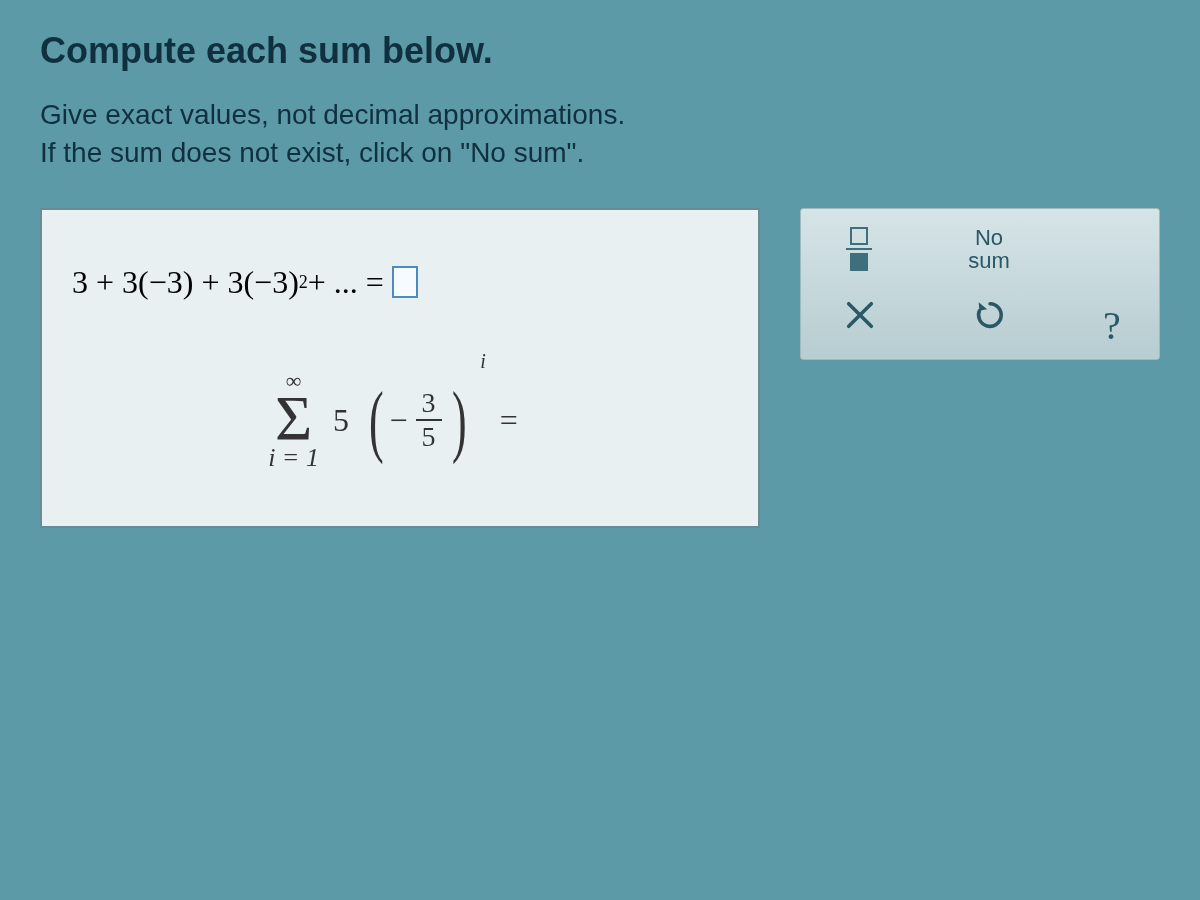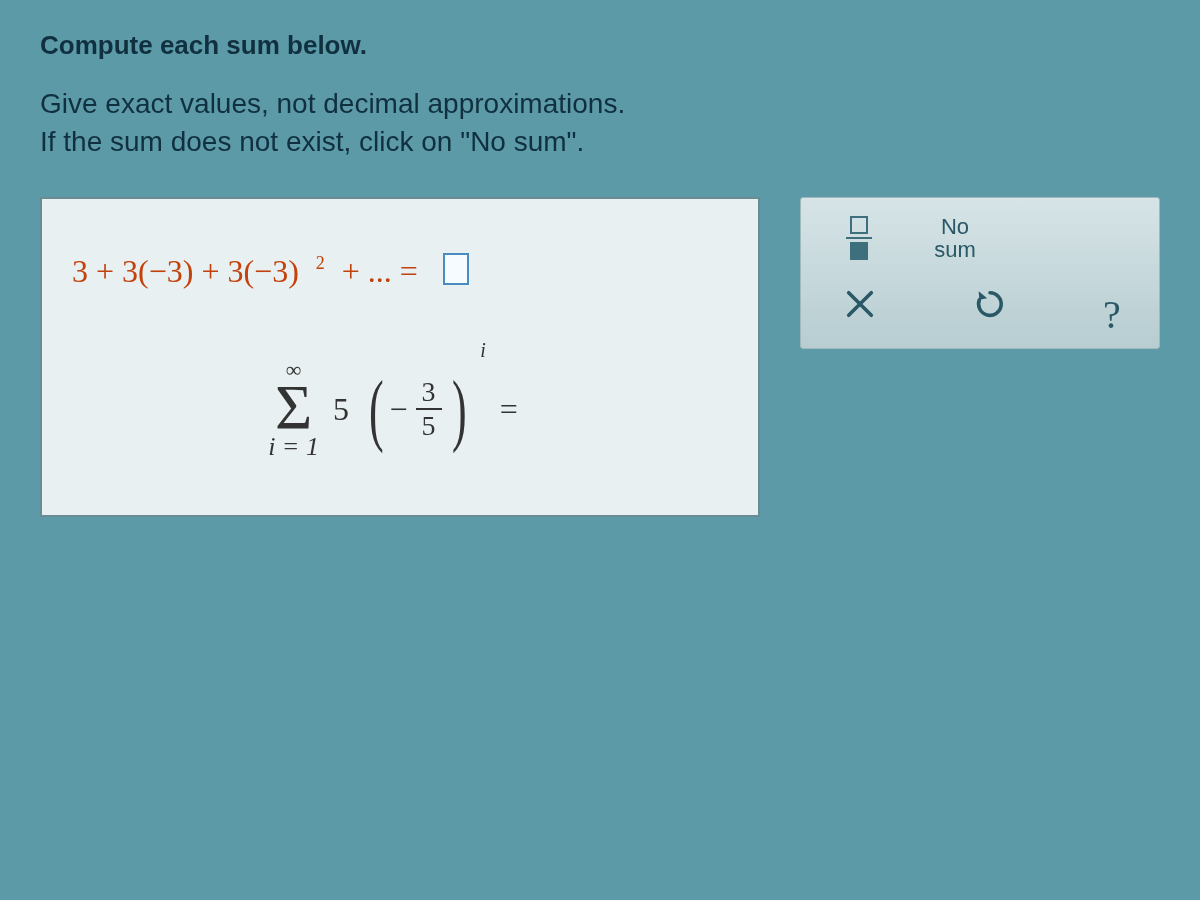--- a/index.html
+++ b/index.html
@@ -8,21 +8,21 @@
     width: 1200px; height: 900px;
     background: #5c9aa8;
     font-family: Verdana, Geneva, sans-serif;
     overflow: hidden;
   }
   .page {
     padding: 30px 40px;
     color: #0a2a3a;
   }
   .heading {
-    font-size: 26px;
+    font-size: 36px;
     font-weight: bold;
     color: #10303f;
     margin-bottom: 24px;
   }
   .instr {
     font-size: 28px;
     line-height: 1.35;
     color: #10303f;
     margin-bottom: 36px;
   }
@@ -38,23 +38,24 @@
     height: 320px;
     padding: 20px 30px;
     display: flex;
     flex-direction: column;
     justify-content: space-around;
     color: #333;
     font-family: "Times New Roman", serif;
   }
   .eq {
     display: flex;
+    align-items: center;
     font-size: 32px;
-    color: #c2410c;
-    gap: 17px;
+    color: #000000;
+    gap: 0;
   }
   .eq .ans {
     display: inline-block;
     width: 26px; height: 32px;
     border: 2px solid #4a8bc2;
     background: #f6fbff;
     margin-left: 8px;
   }
   .eq sup { font-size: 18px; vertical-align: super; }
   .sigma-wrap {
@@ -107,21 +108,21 @@
     border-radius: 3px;
     width: 360px;
     padding: 16px 14px 16px 14px;
     display: flex;
     flex-direction: column;
     gap: 22px;
   }
   .kp-row {
     display: flex;
     align-items: center;
-    gap: 36px;
+    gap: 70px;
     justify-content: flex-start;
     padding-left: 16px;
   }
   .kp-row.row2 { gap: 80px; padding-left: 20px; }
   .kp-btn {
     display: flex;
     align-items: center;
     justify-content: center;
     cursor: pointer;
     color: #2a5866;

